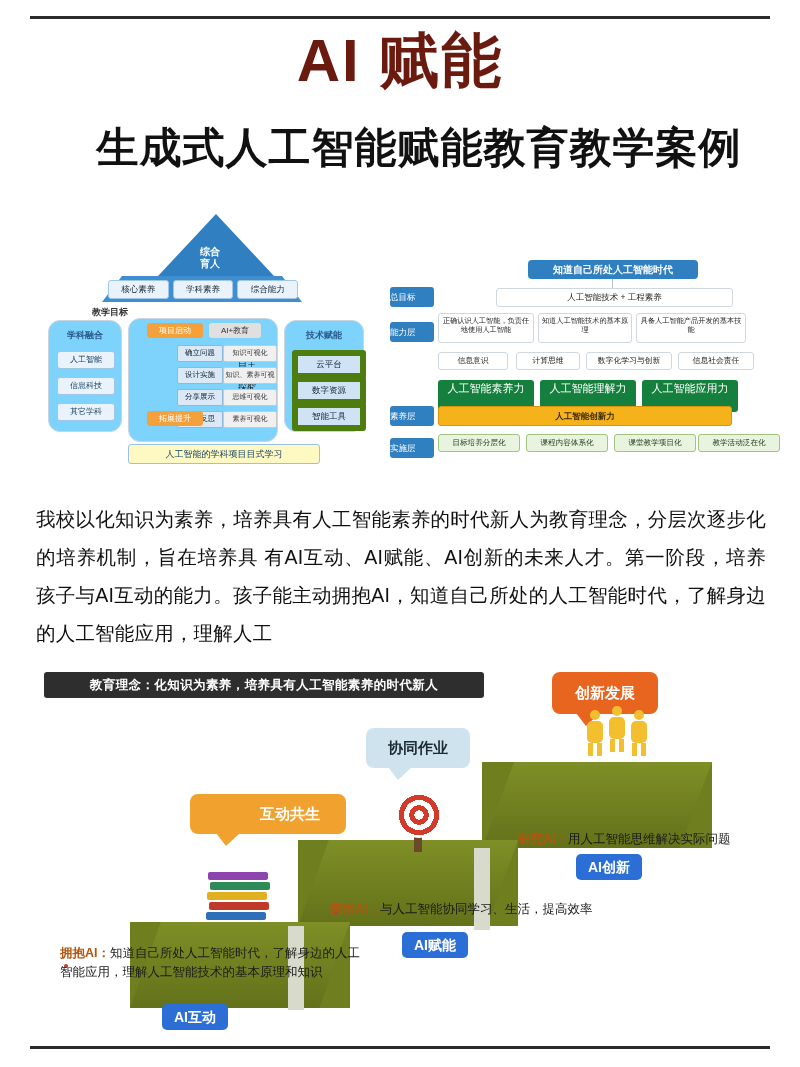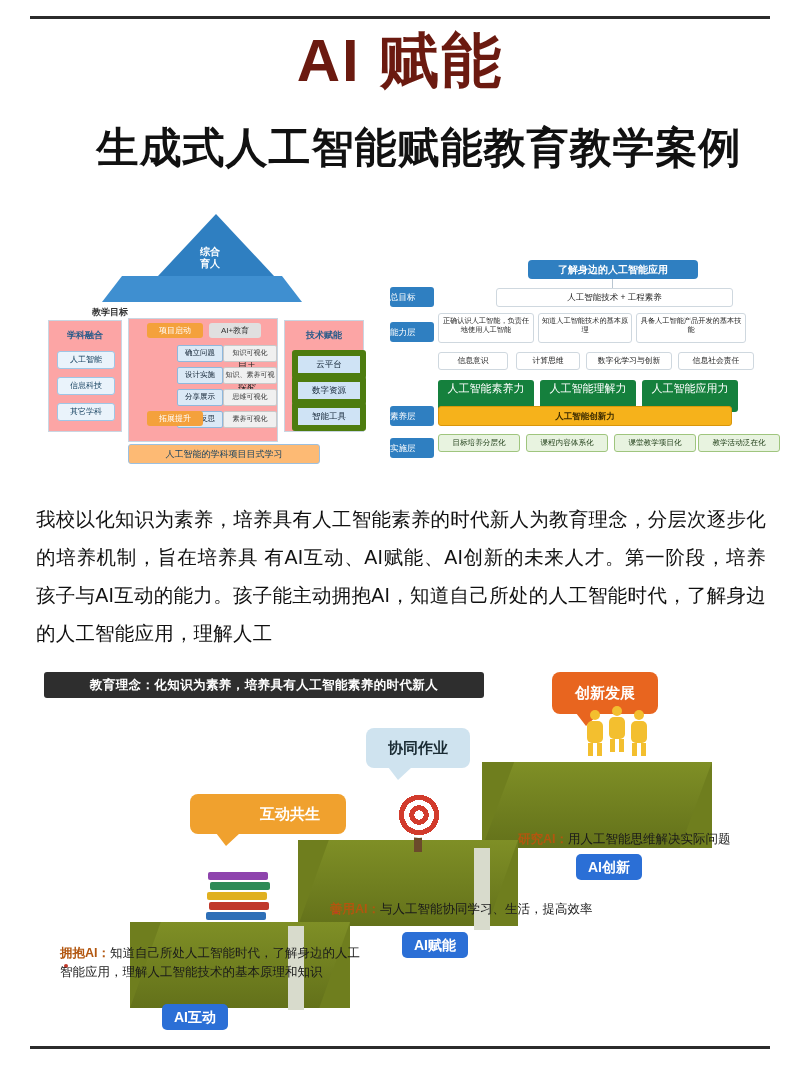--- a/index.html
+++ b/index.html
@@ -43,21 +43,21 @@
   .pill-row{position:absolute;left:78px;top:70px;width:190px;display:flex;gap:4px;}
   .pill{
     flex:1;background:#eaf3fb;border:1px solid #9ec6e6;border-radius:3px;
     font-size:8.5px;color:#123;text-align:center;line-height:17px;height:17px;
   }
   .d1-mid-label{
     position:absolute;left:62px;top:96px;width:120px;font-size:9px;color:#333;
     font-weight:bold;
   }
   .d1-box{
-    position:absolute;border:1px solid #c9d6e2;border-radius:0;background:#fca5a5;
+    position:absolute;border:1px solid #c9d6e2;border-radius:12px;background:#7dd3fc;
   }
   .b-left{left:18px;top:110px;width:72px;height:110px;}
   .b-mid{left:98px;top:108px;width:148px;height:122px;}
   .b-right{left:254px;top:110px;width:78px;height:110px;}
   .b-hd{position:absolute;top:8px;left:0;width:100%;text-align:center;font-size:9px;color:#2a5c8a;font-weight:bold;}
   .tag{
     position:absolute;left:8px;width:56px;height:16px;background:#eaf3fb;
     border:1px solid #9ec6e6;border-radius:3px;font-size:8px;color:#14405f;
     text-align:center;line-height:16px;
   }
@@ -72,21 +72,21 @@
   .greybox{
     position:absolute;width:52px;height:15px;background:#f0f0f0;border:1px solid #c9c9c9;
     border-radius:2px;font-size:7px;color:#333;text-align:center;line-height:14px;
   }
   .explore{
     position:absolute;left:104px;top:40px;width:28px;font-size:9px;color:#222;
     line-height:1.25;text-align:center;
   }
   .d1-bottom{
     position:absolute;left:98px;top:234px;width:190px;height:18px;
-    background:#fdba74;border:1px solid #9cc0e0;border-radius:3px;
+    background:#fef9c3;border:1px solid #9cc0e0;border-radius:3px;
     font-size:9px;color:#14405f;text-align:center;line-height:18px;font-family:Liberation Serif, serif;
   }
   .rbox{
     position:absolute;left:262px;width:62px;height:17px;background:#cfe3f5;
     border:6px solid #4d7c0f;border-radius:3px;font-size:8.5px;color:#123;
     text-align:center;line-height:17px;
   }
 
   
   .d2{position:absolute;left:368px;top:0;width:392px;height:285px;font-size:8px;}
@@ -216,20 +216,25 @@
 
   <div class="band1">
 
     <div class="d1">
       <div class="tri"></div>
       <div class="tri-label">
         <div>综合</div>
         <div>育人</div>
       </div>
       <div class="trapz"></div>
+      <div class="pill-row">
+        <div class="pill">核心素养</div>
+        <div class="pill">学科素养</div>
+        <div class="pill">综合能力</div>
+      </div>
       <div class="d1-mid-label">教学目标</div>
 
       <div class="d1-box b-left">
         <div class="b-hd">学科融合</div>
         <div class="tag" style="top:30px">人工智能</div>
         <div class="tag" style="top:56px">信息科技</div>
         <div class="tag" style="top:82px">其它学科</div>
       </div>
 
       <div class="d1-box b-mid">
@@ -255,21 +260,21 @@
         <div class="b-hd">技术赋能</div>
       </div>
       <div class="rbox" style="top:140px">云平台</div>
       <div class="rbox" style="top:166px">数字资源</div>
       <div class="rbox" style="top:192px">智能工具</div>
 
       <div class="d1-bottom">人工智能的学科项目目式学习</div>
     </div>
 
     <div class="d2">
-      <div class="d2-title">了解身边的人工智能应用</div>
+      <div class="d2-title">知道自己所处人工智能时代</div>
       <div class="conn" style="left:224px;top:69px;width:1px;height:9px;"></div>
       <div class="d2-white">人工智能技术 + 工程素养</div>
 
       <div class="rowlab" style="top:77px">总目标</div>
       <div class="rowlab" style="top:112px">能力层</div>
       <div class="rowlab" style="top:196px">素养层</div>
       <div class="rowlab" style="top:228px">实施层</div>
 
       <div class="c-lvl" style="left:50px;top:103px;width:96px;height:30px">正确认识人工智能，负责任地使用人工智能</div>
       <div class="c-lvl" style="left:150px;top:103px;width:94px;height:30px">知道人工智能技术的基本原理</div>

